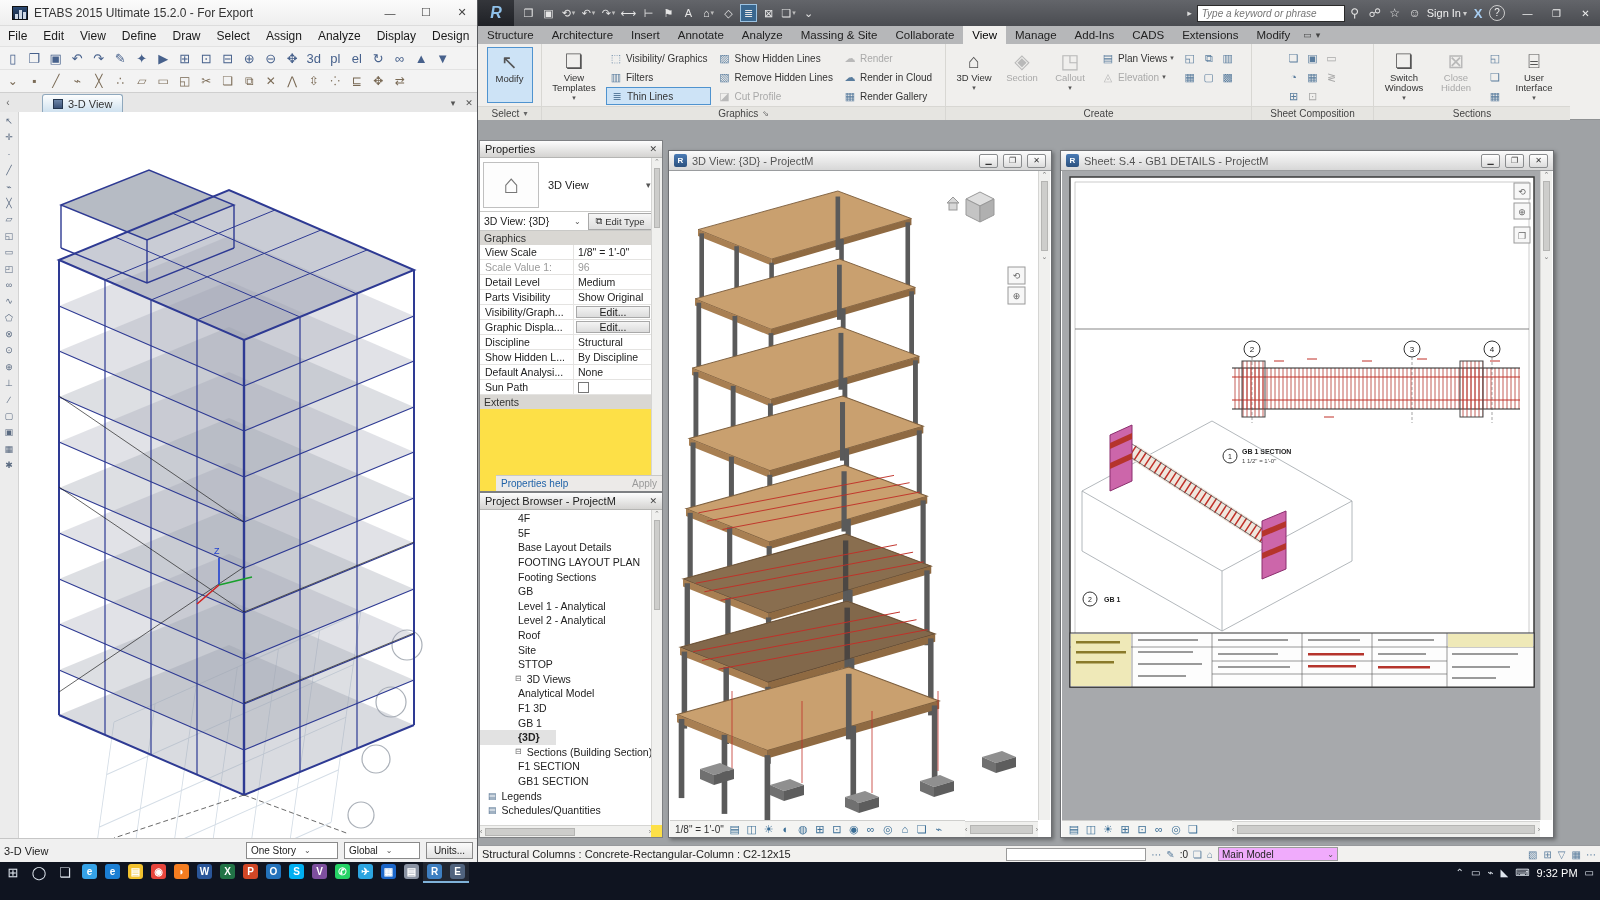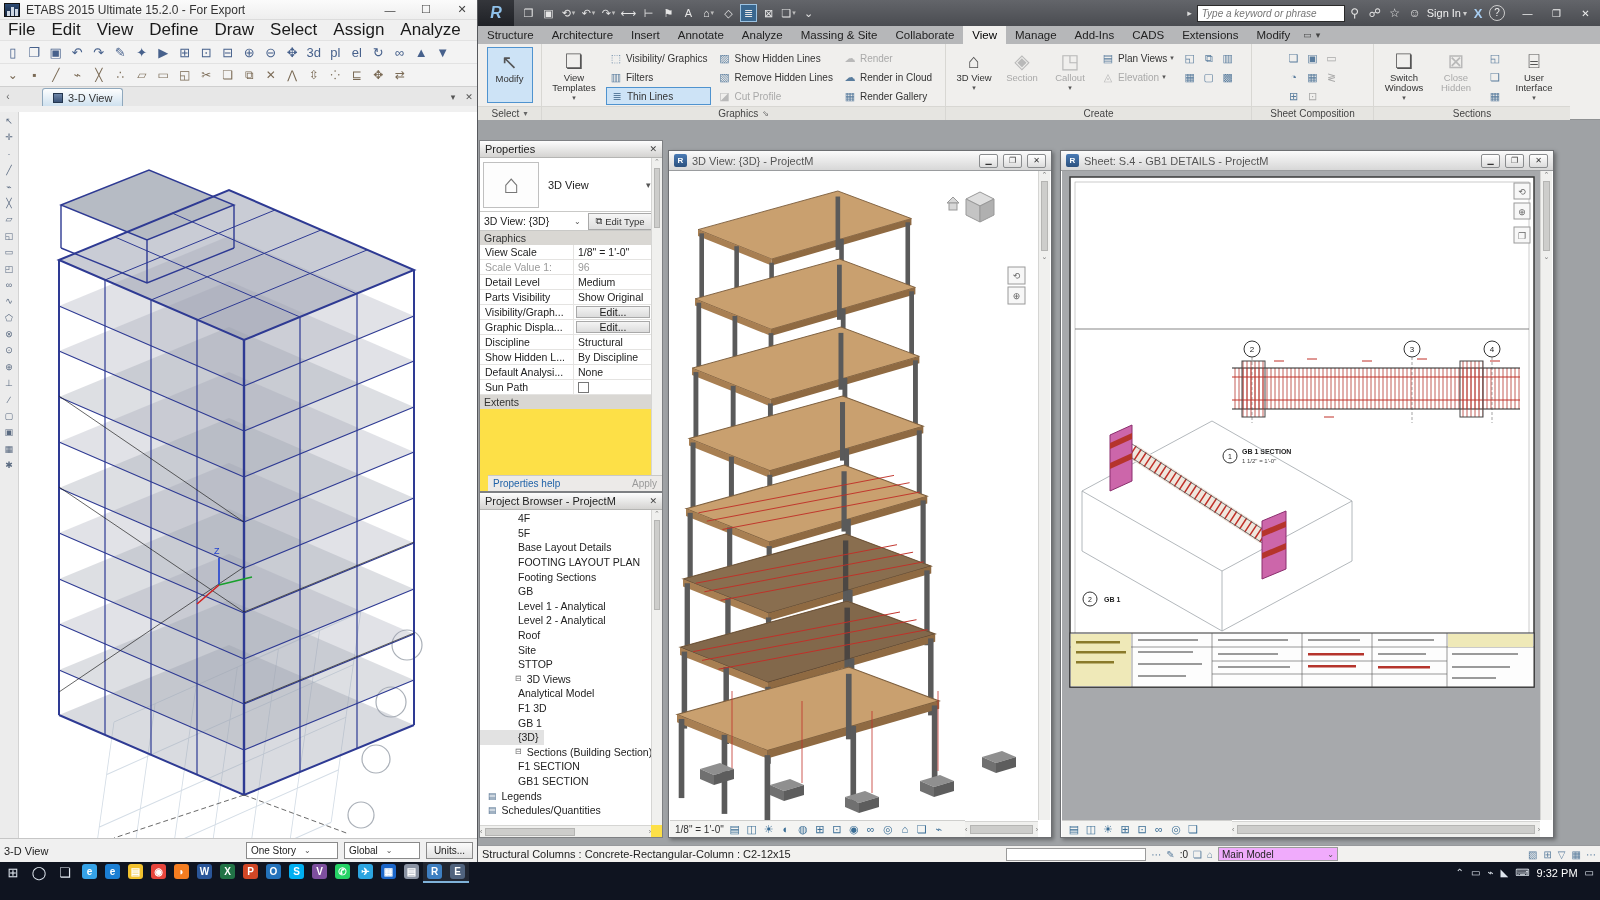--- a/index.html
+++ b/index.html
@@ -1,24 +1,24 @@
 <!DOCTYPE html>
 <html><head>
 <meta charset="utf-8">
 <style>
 *{margin:0;padding:0;box-sizing:border-box}
 html,body{width:1600px;height:900px;overflow:hidden;font-family:"Liberation Sans",sans-serif;background:#000}
 
 #etabs{position:absolute;left:0;top:0;width:478px;height:862px;background:#f0f0f0;border-right:1px solid #56585c}
-.et-title{height:20px;display:flex;align-items:center;background:linear-gradient(#fbfbfb,#eeeeee);border-bottom:1px solid #dcdcdc;font-size:12px;color:#333;padding-left:4px;gap:6px}
+.et-title{height:26px;display:flex;align-items:center;background:linear-gradient(#fbfbfb,#eeeeee);border-bottom:1px solid #dcdcdc;font-size:12px;color:#333;padding-left:12px;gap:6px}
 .et-appicon{width:16px;height:14px;background:linear-gradient(#2c4a74,#16253c);border:1px solid #111;display:flex;align-items:flex-end;justify-content:center;gap:1px}
 .et-appicon i{display:block;width:3px;background:#cfd8e4}
 .et-title .sp{flex:1}
 .wbtn{width:30px;height:22px;display:flex;align-items:center;justify-content:center;font-size:11px;color:#444}
-.et-menu{height:20px;display:flex;align-items:center;font-size:17px;color:#1a1a1a}
+.et-menu{height:20px;display:flex;align-items:center;font-size:12px;color:#1a1a1a}
 .et-menu span{padding:0 8px;cursor:default}
 .et-tools{height:23px;display:flex;align-items:center;border-top:1px solid #e2e2e2;background:#f3f3f3;padding-left:2px}
 .et-ti{width:21.5px;text-align:center;font-size:13px;color:#47618c;line-height:21px}
 .et-tools.row2 .et-ti{color:#7a6a55;font-size:12px}
 .et-tabbar{height:20px;background:#e7e7e7;border-top:1px solid #cfcfcf;display:flex;align-items:flex-end;font-size:11px;color:#333}
 .et-tabscroll{width:16px;text-align:center;color:#666;font-size:10px;line-height:18px}
 .et-tab{height:18px;background:linear-gradient(#fdfefe,#cfe1ef);border:1px solid #8fa8bd;border-bottom:none;border-radius:3px 3px 0 0;padding:0 10px;display:flex;align-items:center;gap:5px;margin-left:26px}
 .et-tabico{width:10px;height:10px;background:linear-gradient(#6d86a8,#3a5277);border:1px solid #24364e}
 .et-tabbar .sp{flex:1}
 .et-tabbar .tbx{width:16px;text-align:center;color:#555;font-size:9px;line-height:18px}
@@ -85,33 +85,33 @@
 .edit-type{width:64px;height:17px;margin-right:10px;border:1px solid #a9a9a9;background:linear-gradient(#f6f6f6,#dedede);font-size:9.5px;display:flex;align-items:center;justify-content:center;gap:3px;color:#333}
 .sec-head{height:14px;background:#d9d7d3;font-size:10.5px;color:#333;display:flex;align-items:center;padding:0 4px}
 .sec-head .sp{flex:1}
 .sec-head .col{font-size:8px;color:#555}
 .prow{display:flex;height:15px;border-bottom:1px solid #e4e3e1;font-size:10.5px;align-items:center;background:#fff}
 .prow .pl{width:94px;padding-left:5px;border-right:1px solid #e4e3e1;white-space:nowrap;overflow:hidden;color:#222;height:100%;display:flex;align-items:center}
 .prow .pv{flex:1;padding-left:4px;white-space:nowrap;overflow:hidden;color:#222}
 .prow.btn .pv{margin:1px 12px 1px 2px;border:1px solid #a9a9a9;background:linear-gradient(#f4f4f4,#dcdcdc);text-align:center;height:12px;line-height:11px;padding:0}
 .prow.chk .pv::before{content:"";display:inline-block;width:9px;height:9px;border:1px solid #777;background:#fff;vertical-align:middle}
 .prow.dim .pl,.prow.dim .pv{color:#9a9a9a}
-.pfoot{position:absolute;left:8px;right:0;bottom:0;height:16px;background:#eceae8;border-top:1px solid #c9c9c7;display:flex;align-items:center;font-size:10px;padding:0 5px}
+.pfoot{position:absolute;left:16px;right:0;bottom:0;height:16px;background:#eceae8;border-top:1px solid #c9c9c7;display:flex;align-items:center;font-size:10px;padding:0 5px}
 .phelp{color:#1f62a8}
 .pfoot .sp{flex:1}
 .papply{color:#9a9a9a}
 .pvscroll{position:absolute;right:0;top:17px;bottom:16px;width:11px;background:#f0f0ee;border-left:1px solid #d5d5d3;font-size:7px;color:#888;text-align:center}
 .pvscroll .thumb{margin:2px 2px;height:60px;background:#cdcdcb;border:1px solid #b5b5b3}
 #browser{left:1px;top:492px;width:184px;height:346px}
 .tree{position:absolute;top:17px;left:0;right:11px;bottom:12px;background:#fff;overflow:hidden;padding-top:1px}
 .tr{height:14.6px;font-size:10.5px;display:flex;align-items:center;color:#222;white-space:nowrap}
 .tr.d2{padding-left:38px}.tr.d1{padding-left:35px}.tr.d0{padding-left:8px}
 .tr.grp::before{content:"⊟";font-size:8px;margin-right:5px;color:#666}
 .tr.d0::before{content:"▤";font-size:9px;margin-right:5px;color:#4a6a8a}
-.tr.sel{font-weight:normal;background:#e2e2e2;width:64px}
+.tr.sel{font-weight:bold;background:#e2e2e2;width:76px}
 .bh{position:absolute;left:0;right:11px;bottom:0;height:12px;background:#f0f0ee;border-top:1px solid #d5d5d3;display:flex;align-items:center;font-size:7px;color:#777}
 .bh .thumb{width:90px;height:8px;background:#cdcdcb;border:1px solid #b5b5b3;margin:0 3px}
 .bh .sp{flex:1}
 #browser .pvscroll{bottom:12px}
 
 .child{position:absolute;background:#fff;border:1px solid #6d6f72;box-shadow:2px 2px 4px rgba(0,0,0,.35)}
 .child-title{height:20px;background:linear-gradient(#fbfbfb,#d7d7d7);border-bottom:1px solid #9a9c9e;display:flex;align-items:center;font-size:11px;color:#555;padding:0 5px;gap:5px}
 .child-title .sp{flex:1}
 .rvdoc{width:13px;height:13px;background:linear-gradient(#4a7bb5,#2c517e);color:#fff;font-size:8px;font-weight:bold;text-align:center;line-height:13px;border-radius:2px}
 .child-btn{width:19px;height:14px;border:1px solid #8a8c8e;background:linear-gradient(#fff,#dcdcdc);font-size:8px;line-height:12px;text-align:center;border-radius:2px;color:#333}

